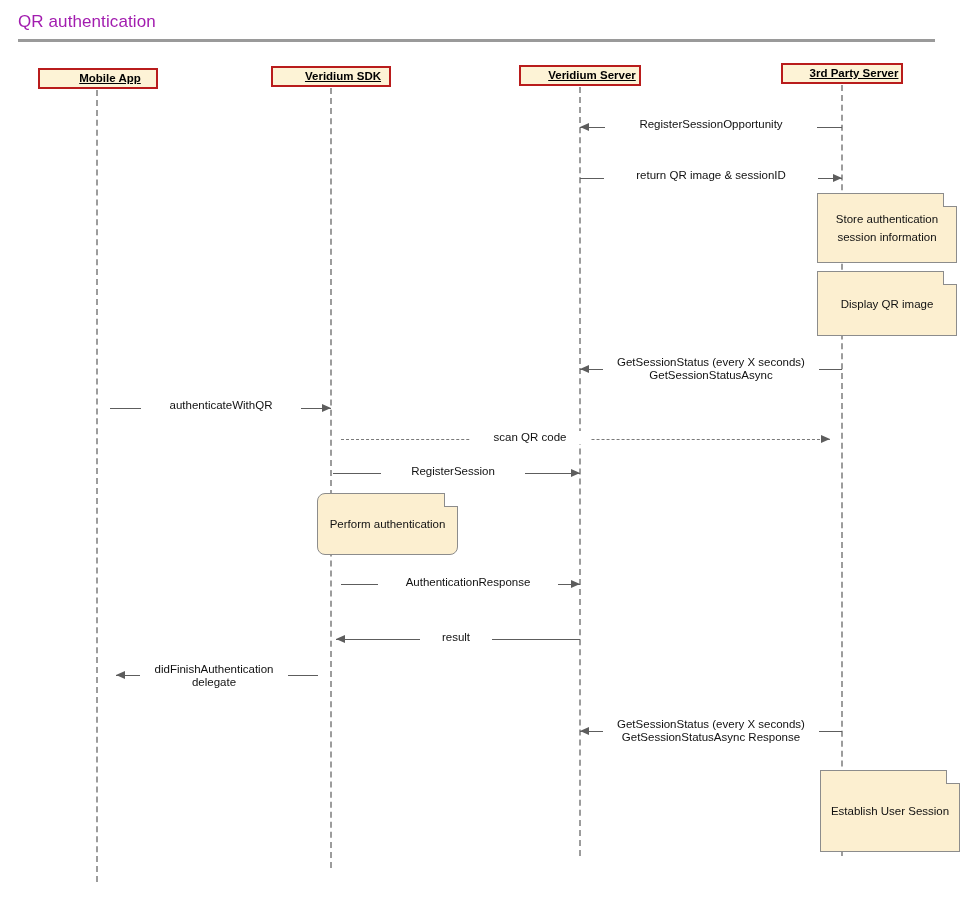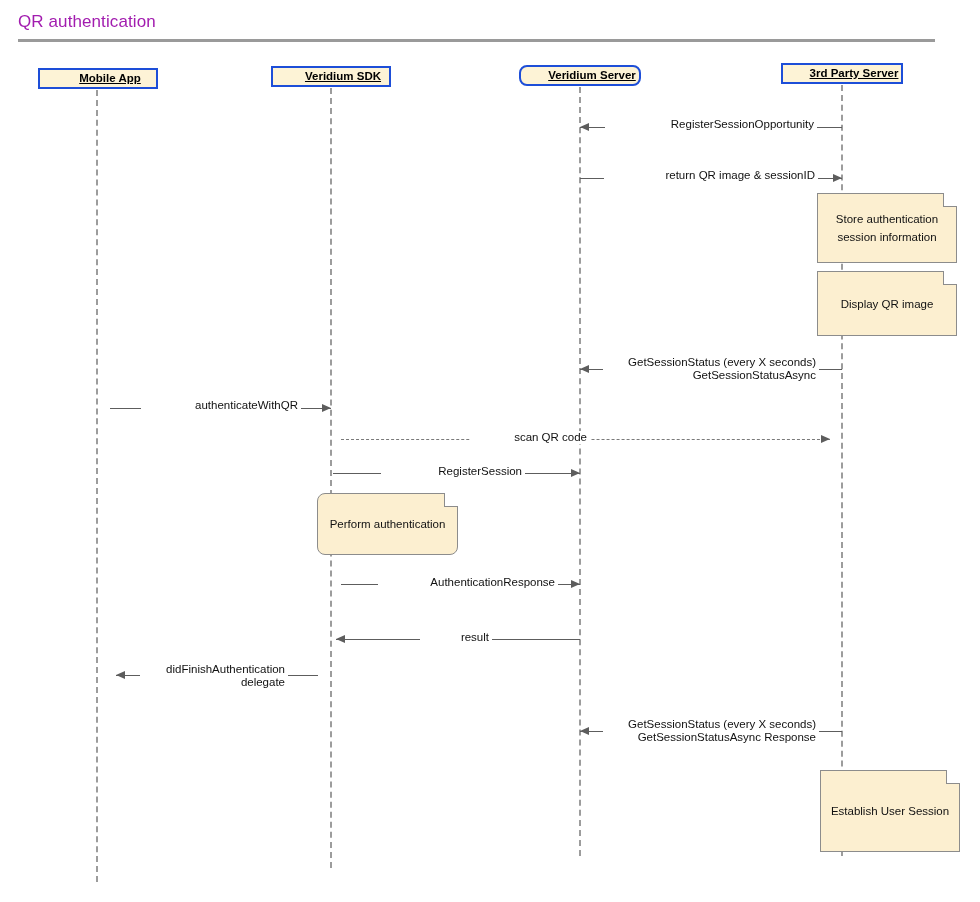--- a/index.html
+++ b/index.html
@@ -42,21 +42,21 @@
     position: absolute;
     width: 0;
     border-left: 2px dashed #9c9c9c;
   }
   
   .actor-box {
     position: absolute;
     box-sizing: border-box;
     height: 21px;
     background: #fdf3d6;
-    border: 2px solid #1d4ed8;
+    border: 2px solid #b91c1c;
     display: flex;
     align-items: center;
     justify-content: center;
     padding-left: 24px;
   }
   .actor-label {
     font-size: 11.5px;
     font-weight: bold;
     color: #000000;
     text-decoration: underline;
@@ -87,21 +87,21 @@
     border-bottom: 4.5px solid transparent;
   }
   .msg-arrowhead.right {
     border-left: 9px solid #5d5d5d;
   }
   .msg-arrowhead.left {
     border-right: 9px solid #5d5d5d;
   }
   .msg-label {
     position: absolute;
-    text-align: right;
+    text-align: center;
     font-size: 11.5px;
     color: #111111;
     line-height: 13px;
     white-space: pre-line;
     background: #ffffff;
     padding: 0 3px;
     box-sizing: border-box;
   }
   
   .note {
@@ -220,21 +220,21 @@
       <div class="msg-label" style="left: 603px; top: 718px; width: 216px;">GetSessionStatus (every X seconds)
 GetSessionStatusAsync Response</div>
     </div>
   <div id="actors-layer">
       <div class="actor-box" style="left: 38px; top: 68px; width: 120px;">
         <span class="actor-label">Mobile App</span>
       </div>
       <div class="actor-box" style="left: 271px; top: 66px; width: 120px;">
         <span class="actor-label">Veridium SDK</span>
       </div>
-      <div class="actor-box" style="left: 519px; top: 65px; width: 122px; border-radius: 8px;">
+      <div class="actor-box" style="left: 519px; top: 65px; width: 122px;">
         <span class="actor-label">Veridium Server</span>
       </div>
       <div class="actor-box" style="left: 781px; top: 63px; width: 122px;">
         <span class="actor-label">3rd Party Server</span>
       </div>
     </div>
 
 </div>
 
 </body></html>

